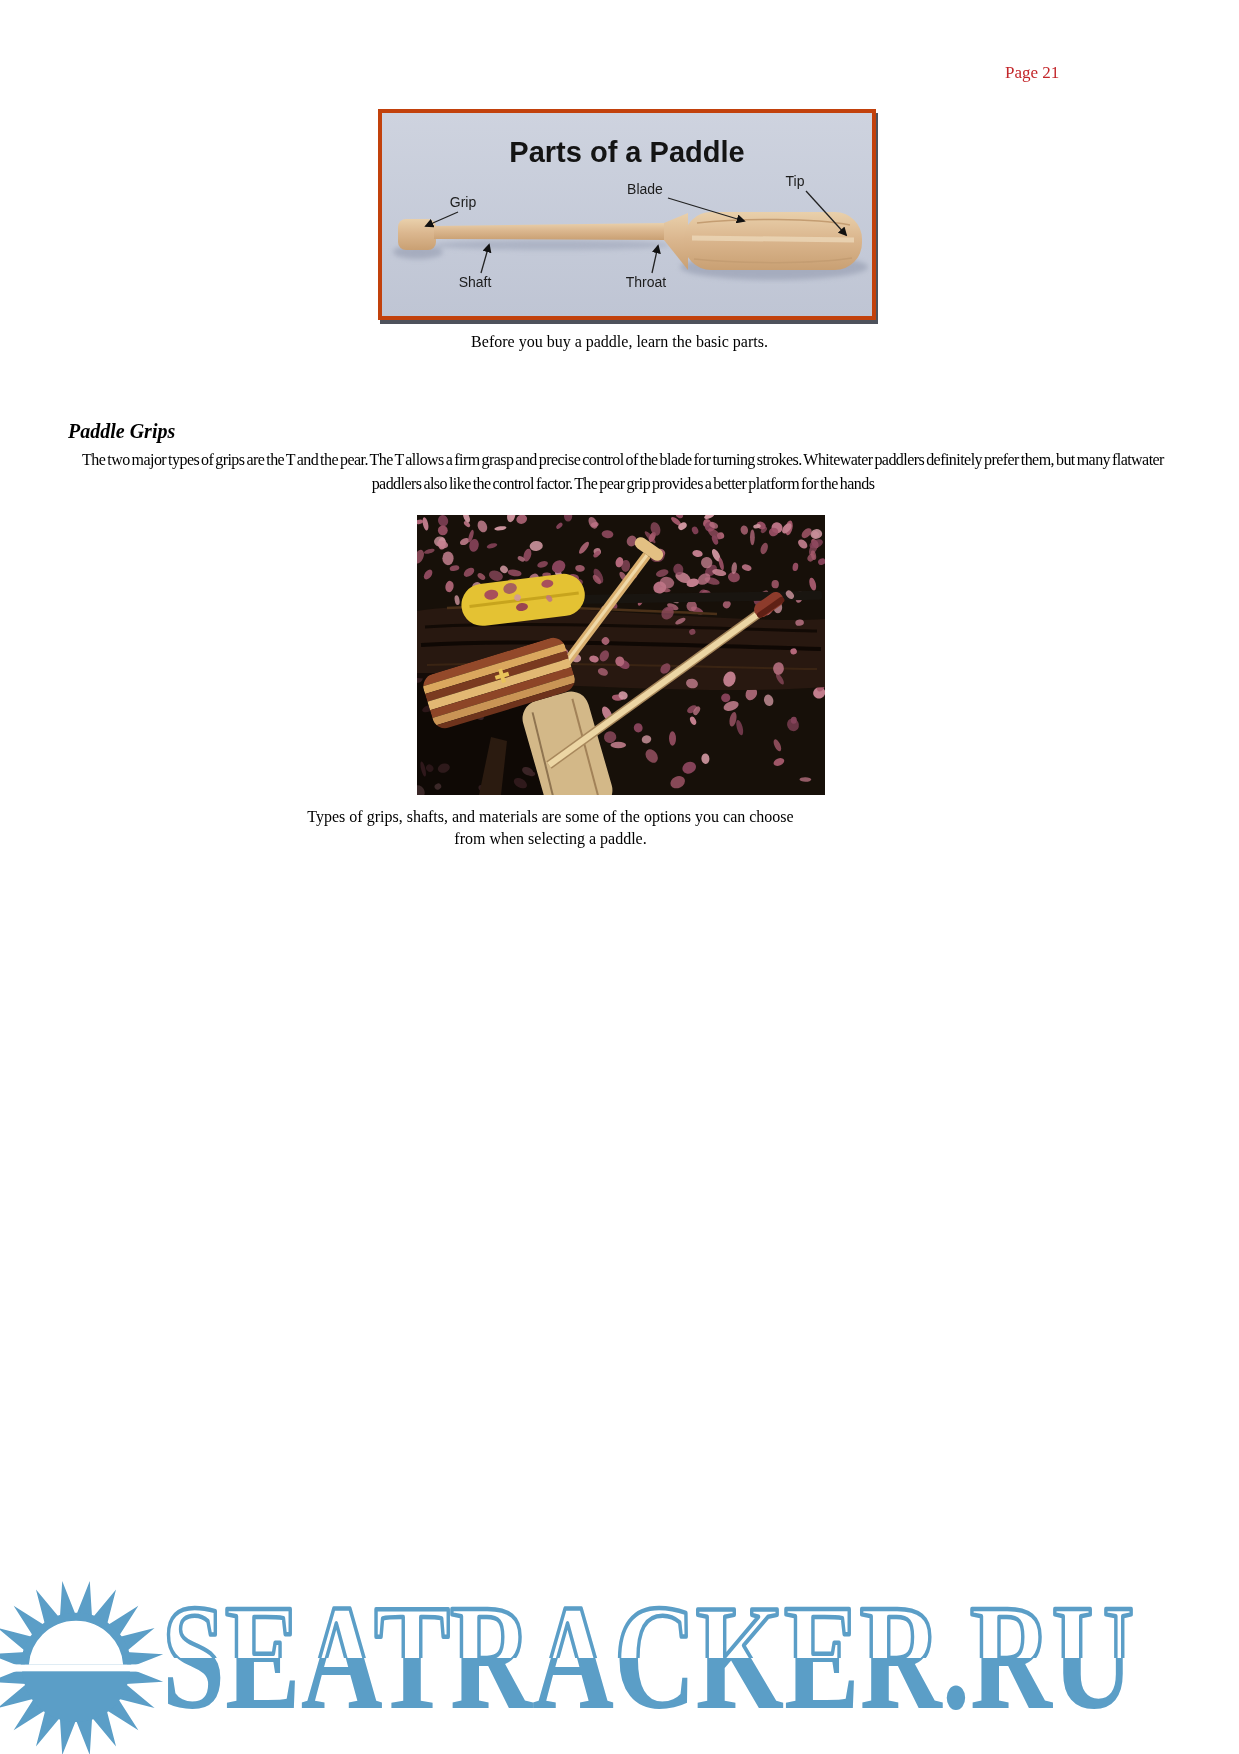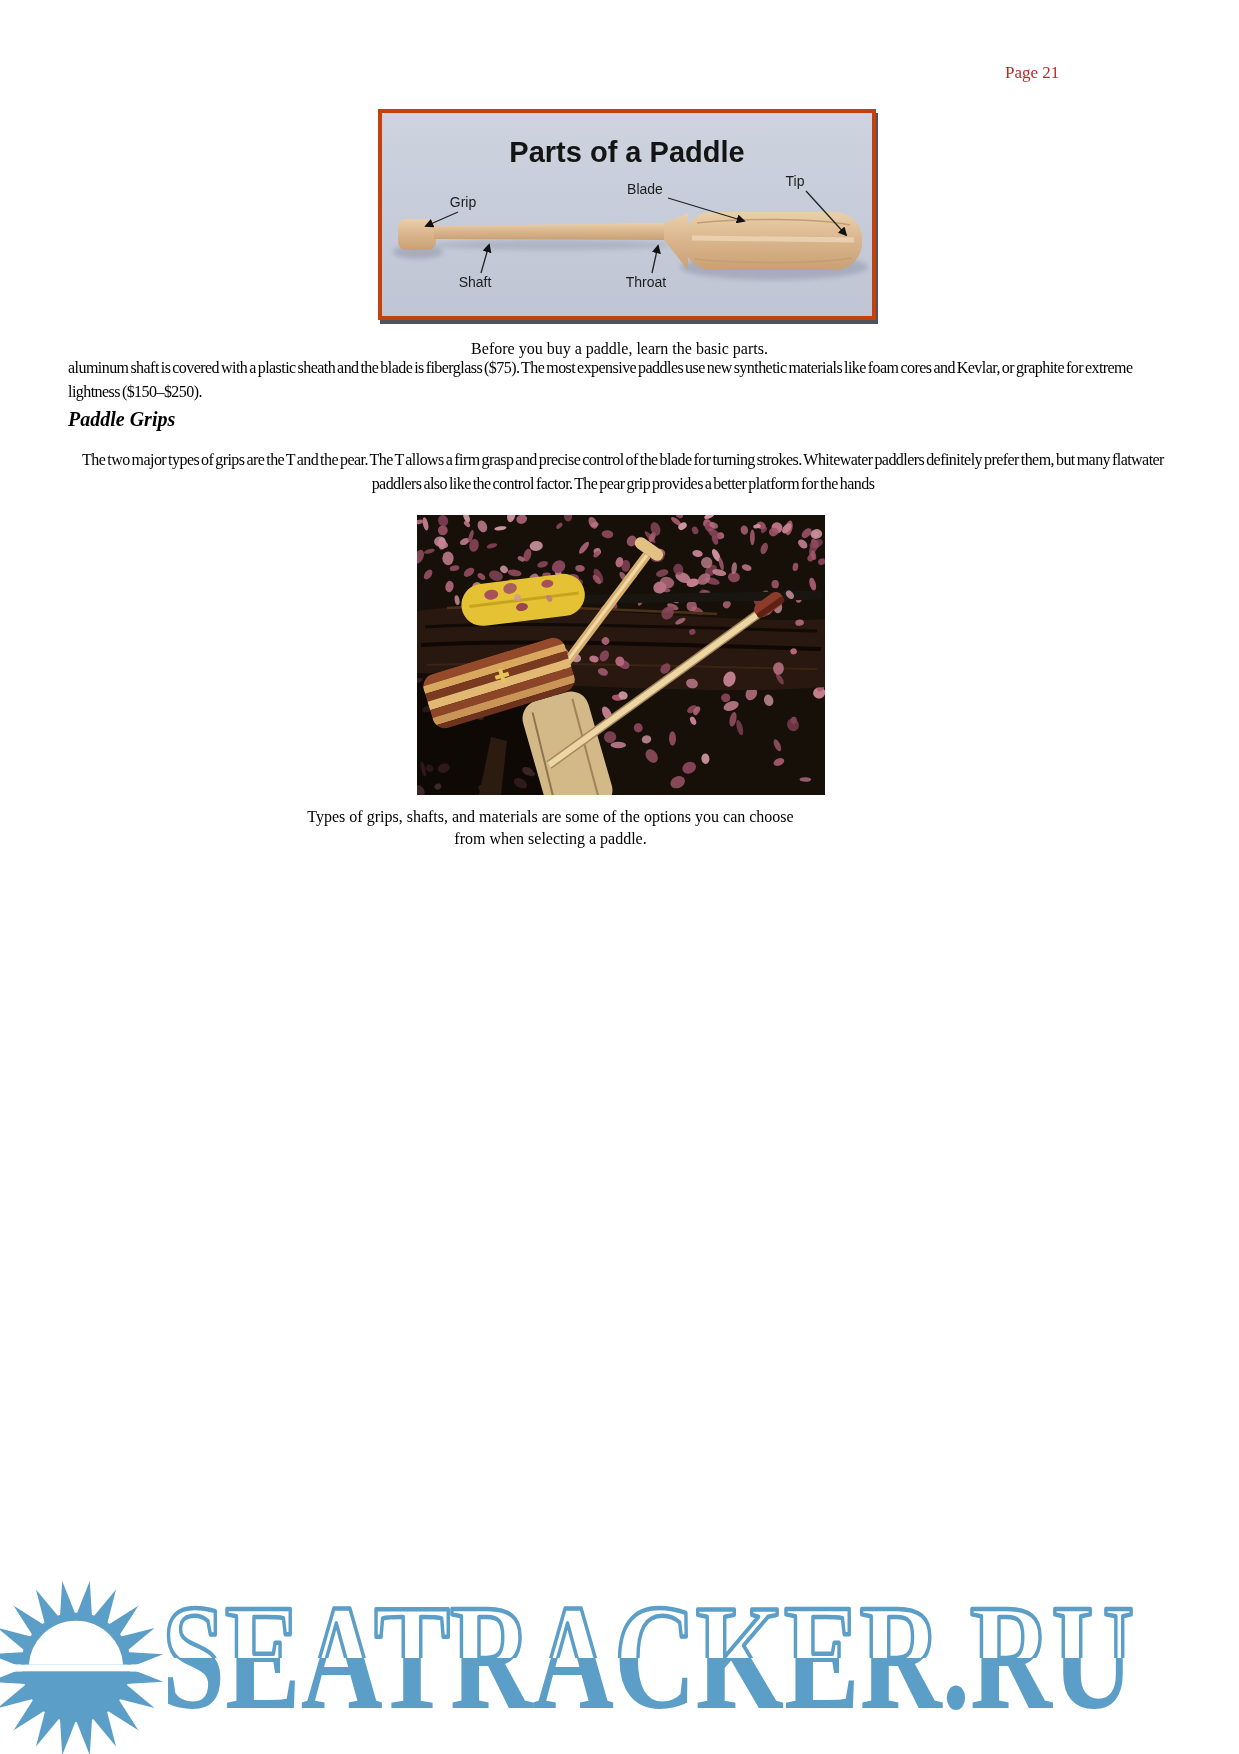--- a/index.html
+++ b/index.html
@@ -14,30 +14,30 @@
   }
   .diagram-figure {
     position:absolute; left:378px; top:109px; width:490px; height:203px;
     border:4px solid #c2410c; box-shadow:2px 4px 0 #4e525c; background:var(--diagram-bg,#c8cdd9);
   }
   .diagram-figure svg { display:block; }
   .diag-title { font-family:"Liberation Sans", sans-serif; font-weight:bold; font-size:29px; fill:#141414; }
   .diag-label { font-family:"Liberation Sans", sans-serif; font-size:14px; fill:#1c1c1c; }
   .diag-arrow { stroke:#222; stroke-width:1.3; fill:none; }
   .caption-1 {
-    position:absolute; top:340px; left:0; width:1239px; text-align:center; font-size:16px;
+    position:absolute; top:333px; left:0; width:1239px; text-align:center; font-size:16px;
   }
   .para {
     position:absolute; left:68px; width:1110px;
     font-size:16px; line-height:24px; letter-spacing:-0.55px; word-spacing:-1.5px;
   }
   .para-1 { top:356px; }
   .para-2 { top:448px;text-align:center; }
   .section-heading {
-    position:absolute; left:68px; top:408px;
+    position:absolute; left:68px; top:420px;
     font-size:20px; font-weight:bold; font-style:italic;
   }
   .photo-figure { position:absolute; left:417px; top:515px; width:408px; height:280px; }
   .photo-figure svg { display:block; }
   .caption-2 {
     position:absolute; top:806px; left:0; width:1101px; text-align:center;
     font-size:16px; line-height:22px;
   }
   .caption-2 span { display:inline-block; max-width:515px; }
   .watermark-sun { position:absolute; left:-14px; top:1578px; width:180px; height:180px; }
@@ -108,21 +108,20 @@
       <text class="diag-label" x="93" y="174" text-anchor="middle">Shaft</text>
       <line class="diag-arrow" x1="99" y1="160" x2="107" y2="132" marker-end="url(#arr)"></line>
 
       <text class="diag-label" x="264" y="174" text-anchor="middle">Throat</text>
       <line class="diag-arrow" x1="270" y1="160" x2="276" y2="133" marker-end="url(#arr)"></line>
     </svg>
   </div>
 
   <div class="caption-1">Before you buy a paddle, learn the basic parts.</div>
 
-  <div class="para para-1">aluminum shaft is covered with a plastic sheath and the blade is fiberglass ($75). The most expensive paddles use new synthetic materials like foam cores and Kevlar, or graphite for extreme lightness ($150–$250).</div>
 
   <div class="section-heading">Paddle Grips</div>
 
   <div class="para para-2">The two major types of grips are the T and the pear. The T allows a firm grasp and precise control of the blade for turning strokes. Whitewater paddlers definitely prefer them, but many flatwater paddlers also like the control factor. The pear grip provides a better platform for the hands</div>
 
   <div class="photo-figure">
     <svg width="408" height="280" viewBox="0 0 408 280">
       <rect class="ph-bg" width="408" height="280"></rect>
 
       <g id="leavesBack">

